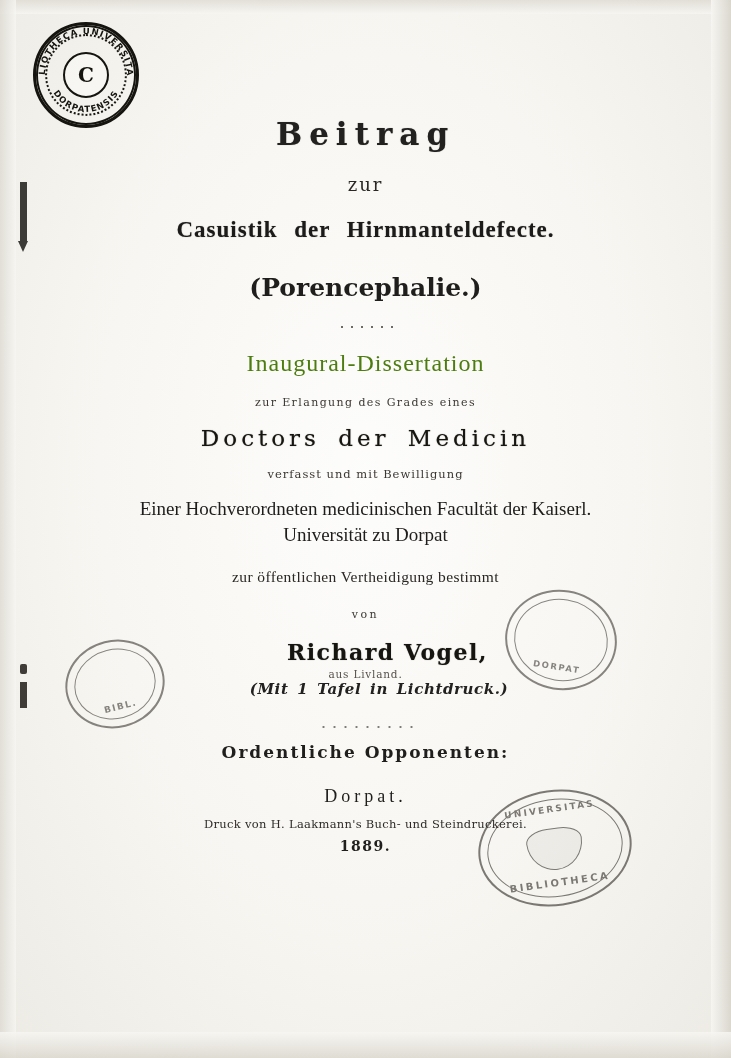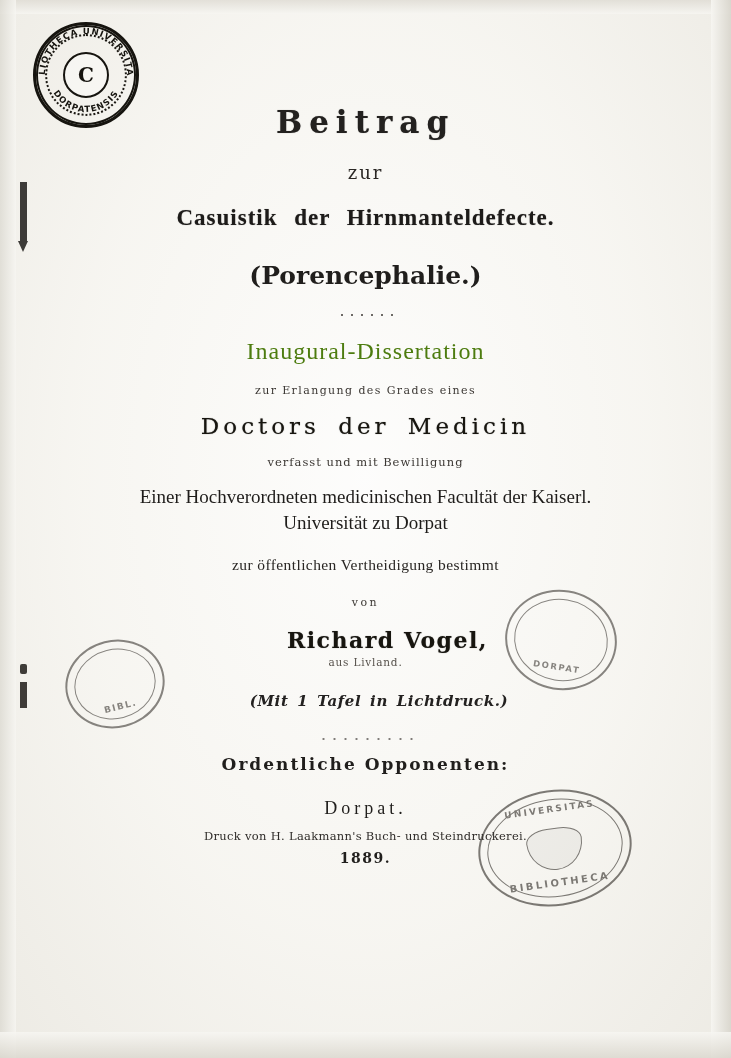--- a/index.html
+++ b/index.html
@@ -49,21 +49,21 @@
   .edge-bottom {
     position: absolute;
     left: 0; right: 0; bottom: 0;
     height: 26px;
     background: linear-gradient(to top, #dbd8cf, #f7f6f2);
     opacity: .85;
   }
 
   .content {
     position: absolute;
-    left: 0; right: 0; top: 0;
+    left: 0; right: 0; top: 12px;
     text-align: center;
   }
 
   
   .line { margin: 0; padding: 0; }
 
   .t-title-1 {
     font-family: "DejaVu Serif", serif;
     font-size: 31px;
     font-weight: 700;
@@ -180,21 +180,20 @@
     margin-top: 3px;
     color: #56514b;
   }
   .t-tafel {
     font-family: "DejaVu Serif", serif;
     font-style: italic;
     font-weight: 700;
     font-size: 15px;
     letter-spacing: .6px;
     word-spacing: 3px;
-    margin-top: 24px;
     color: #232120;
     padding-left: 27px;
   }
   .rule-dots-2 {
     margin: 26px auto 0 auto;
     width: 96px;
     height: 6px;
     background-image: radial-gradient(circle, #4a4642 .9px, transparent 1.3px);
     background-size: 11px 6px;
     background-repeat: repeat-x;

